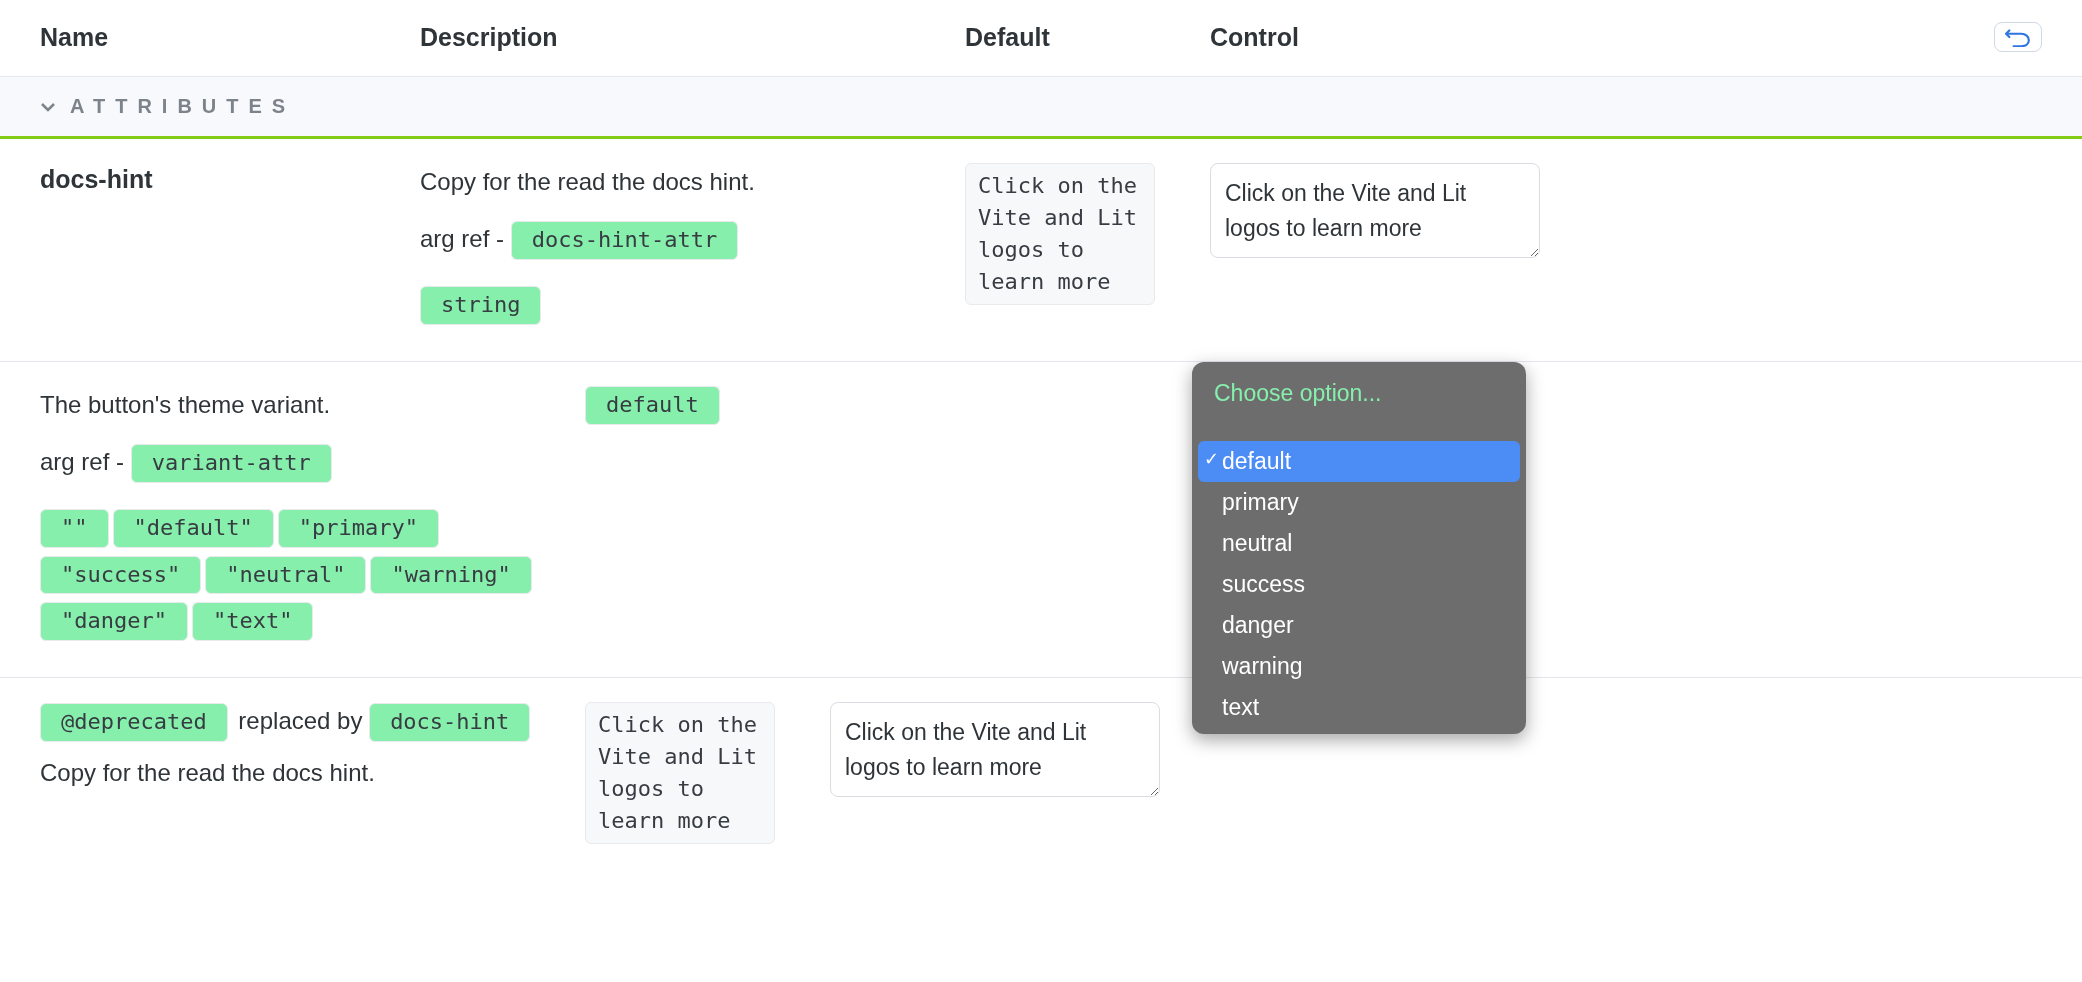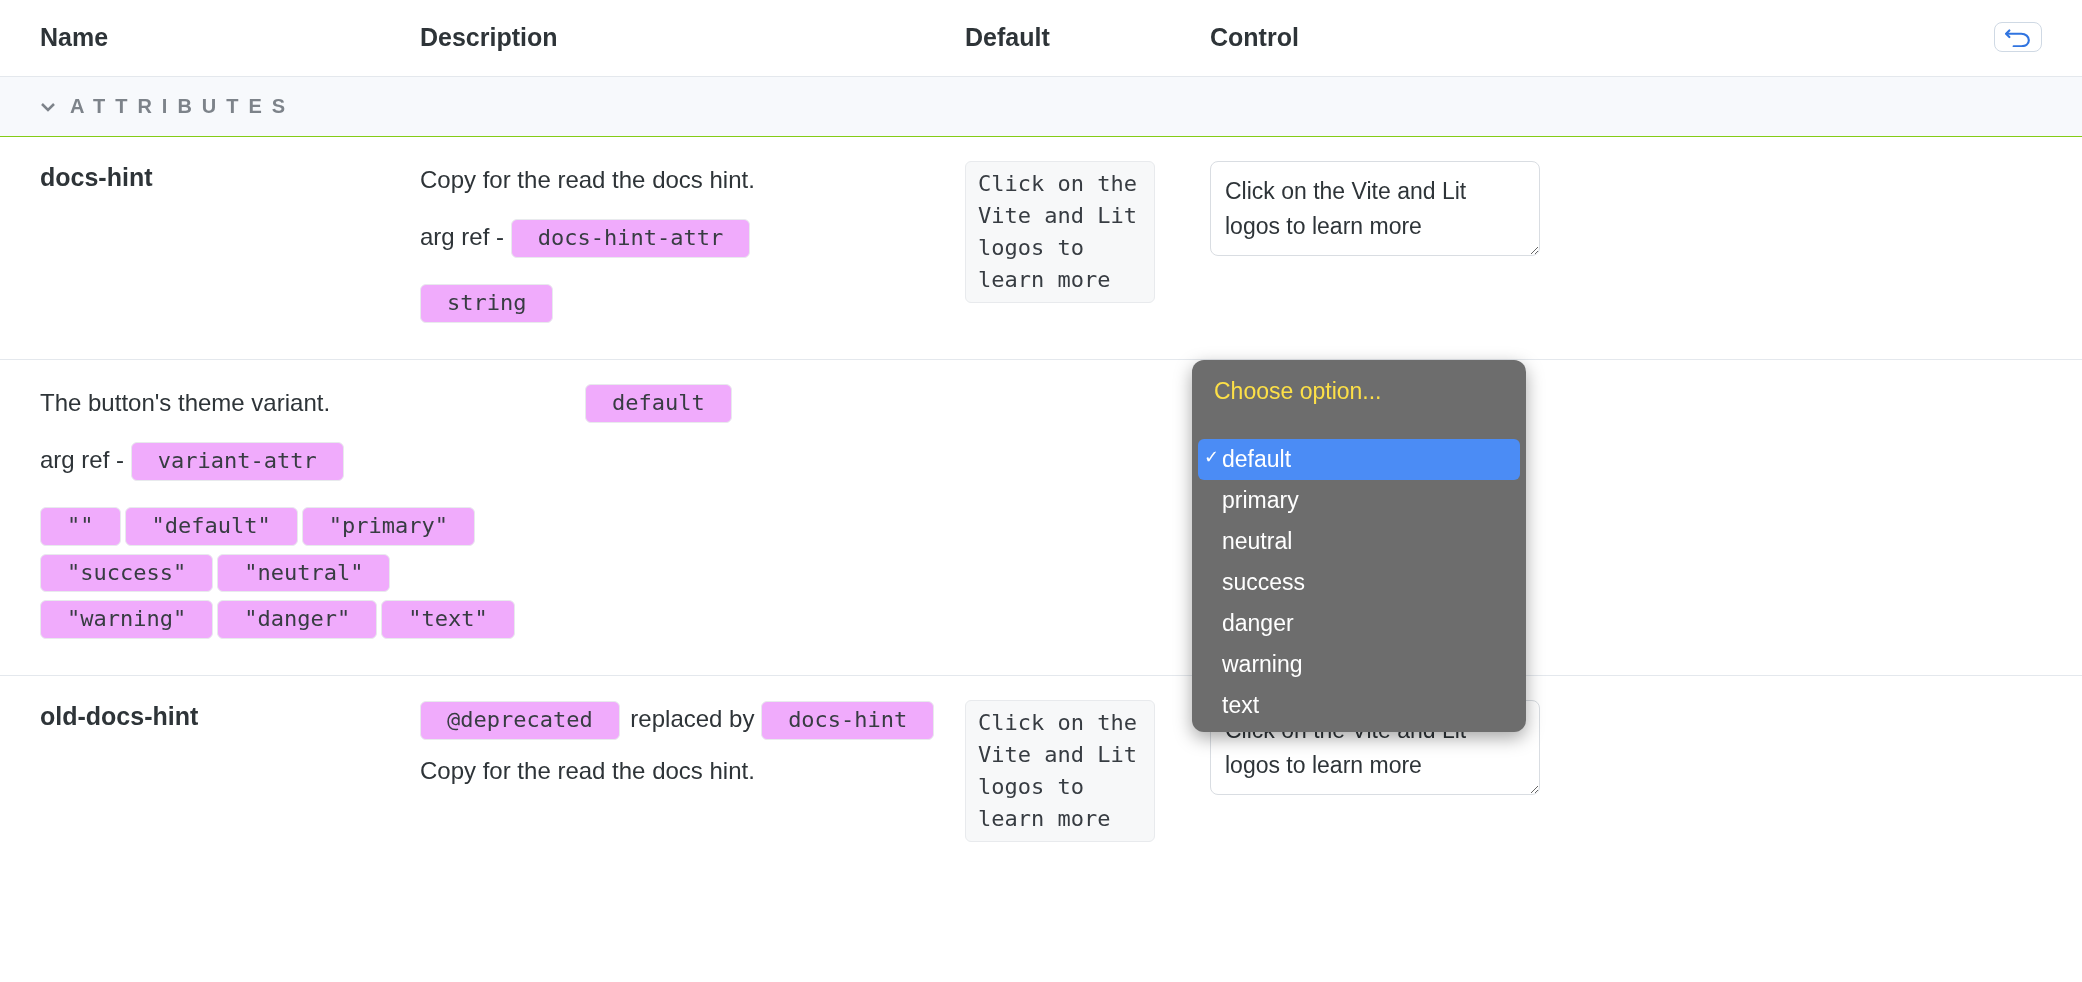--- a/index.html
+++ b/index.html
@@ -56,21 +56,21 @@
       align-items: center;
       justify-content: center;
     }
     .reset-btn svg {
       width: 26px;
       height: 20px;
     }
     .section-header {
       background: #f7f9fc;
       border-top: 1px solid #e4e8ed;
-      border-bottom: 1px solid #84cc16;
+      border-bottom: 3px solid #84cc16;
       padding: 18px 40px;
       display: flex;
       align-items: center;
       gap: 14px;
       letter-spacing: 10px;
       text-transform: uppercase;
       color: #7d838a;
       font-weight: 800;
       font-size: 20px;
       cursor: pointer;
@@ -112,24 +112,24 @@
       padding-right: 0px;
     }
     .desc p {
       margin-bottom: 20px;
     }
     .desc .argref {
       margin-bottom: 18px;
     }
     .code {
       font-family: ui-monospace, SFMono-Regular, Menlo, Monaco, Consolas, monospace;
-      background: #f0abfc;
+      background: #86efac;
       border: 1px solid #e8eaed;
       border-radius: 6px;
-      padding: 3px 26px;
+      padding: 3px 20px;
       font-size: 22px;
       color: #373c42;
       display: inline-block;
       margin: 0 4px 8px 0;
       line-height: 1.4;
     }
     .codeblock {
       font-family: ui-monospace, SFMono-Regular, Menlo, Monaco, Consolas, monospace;
       background: #f7f8f9;
       border: 1px solid #e8eaed;
@@ -165,21 +165,21 @@
       top: 0;
       left: 1192px;
       width: 334px;
       background: #6d6d6d;
       border-radius: 12px;
       box-shadow: 0 6px 18px rgba(0,0,0,0.35);
       padding: 6px;
       z-index: 100;
     }
     .dropdown-placeholder {
-      color: #fde047;
+      color: #86efac;
       font-size: 23px;
       padding: 12px 16px 8px 16px;
     }
     .dropdown-spacer {
       height: 26px;
     }
     .dropdown-option {
       color: #fff;
       font-size: 23px;
       padding: 7px 16px 7px 24px;
@@ -274,21 +274,20 @@
       <div class="dropdown-option">primary</div>
       <div class="dropdown-option">neutral</div>
       <div class="dropdown-option">success</div>
       <div class="dropdown-option">danger</div>
       <div class="dropdown-option">warning</div>
       <div class="dropdown-option">text</div>
     </div>
   </div>
 
   <div class="row">
-    <div class="name">old-docs-hint</div>
     <div class="desc">
       <p style="margin-bottom:4px;">
         <span class="code">@deprecated</span><span> replaced by </span><span class="code">docs-hint</span>
       </p>
       <p>Copy for the read the docs hint.</p>
     </div>
     <div class="default">
       <span class="codeblock">Click on the Vite and Lit logos to learn more</span>
     </div>
     <div class="control">

